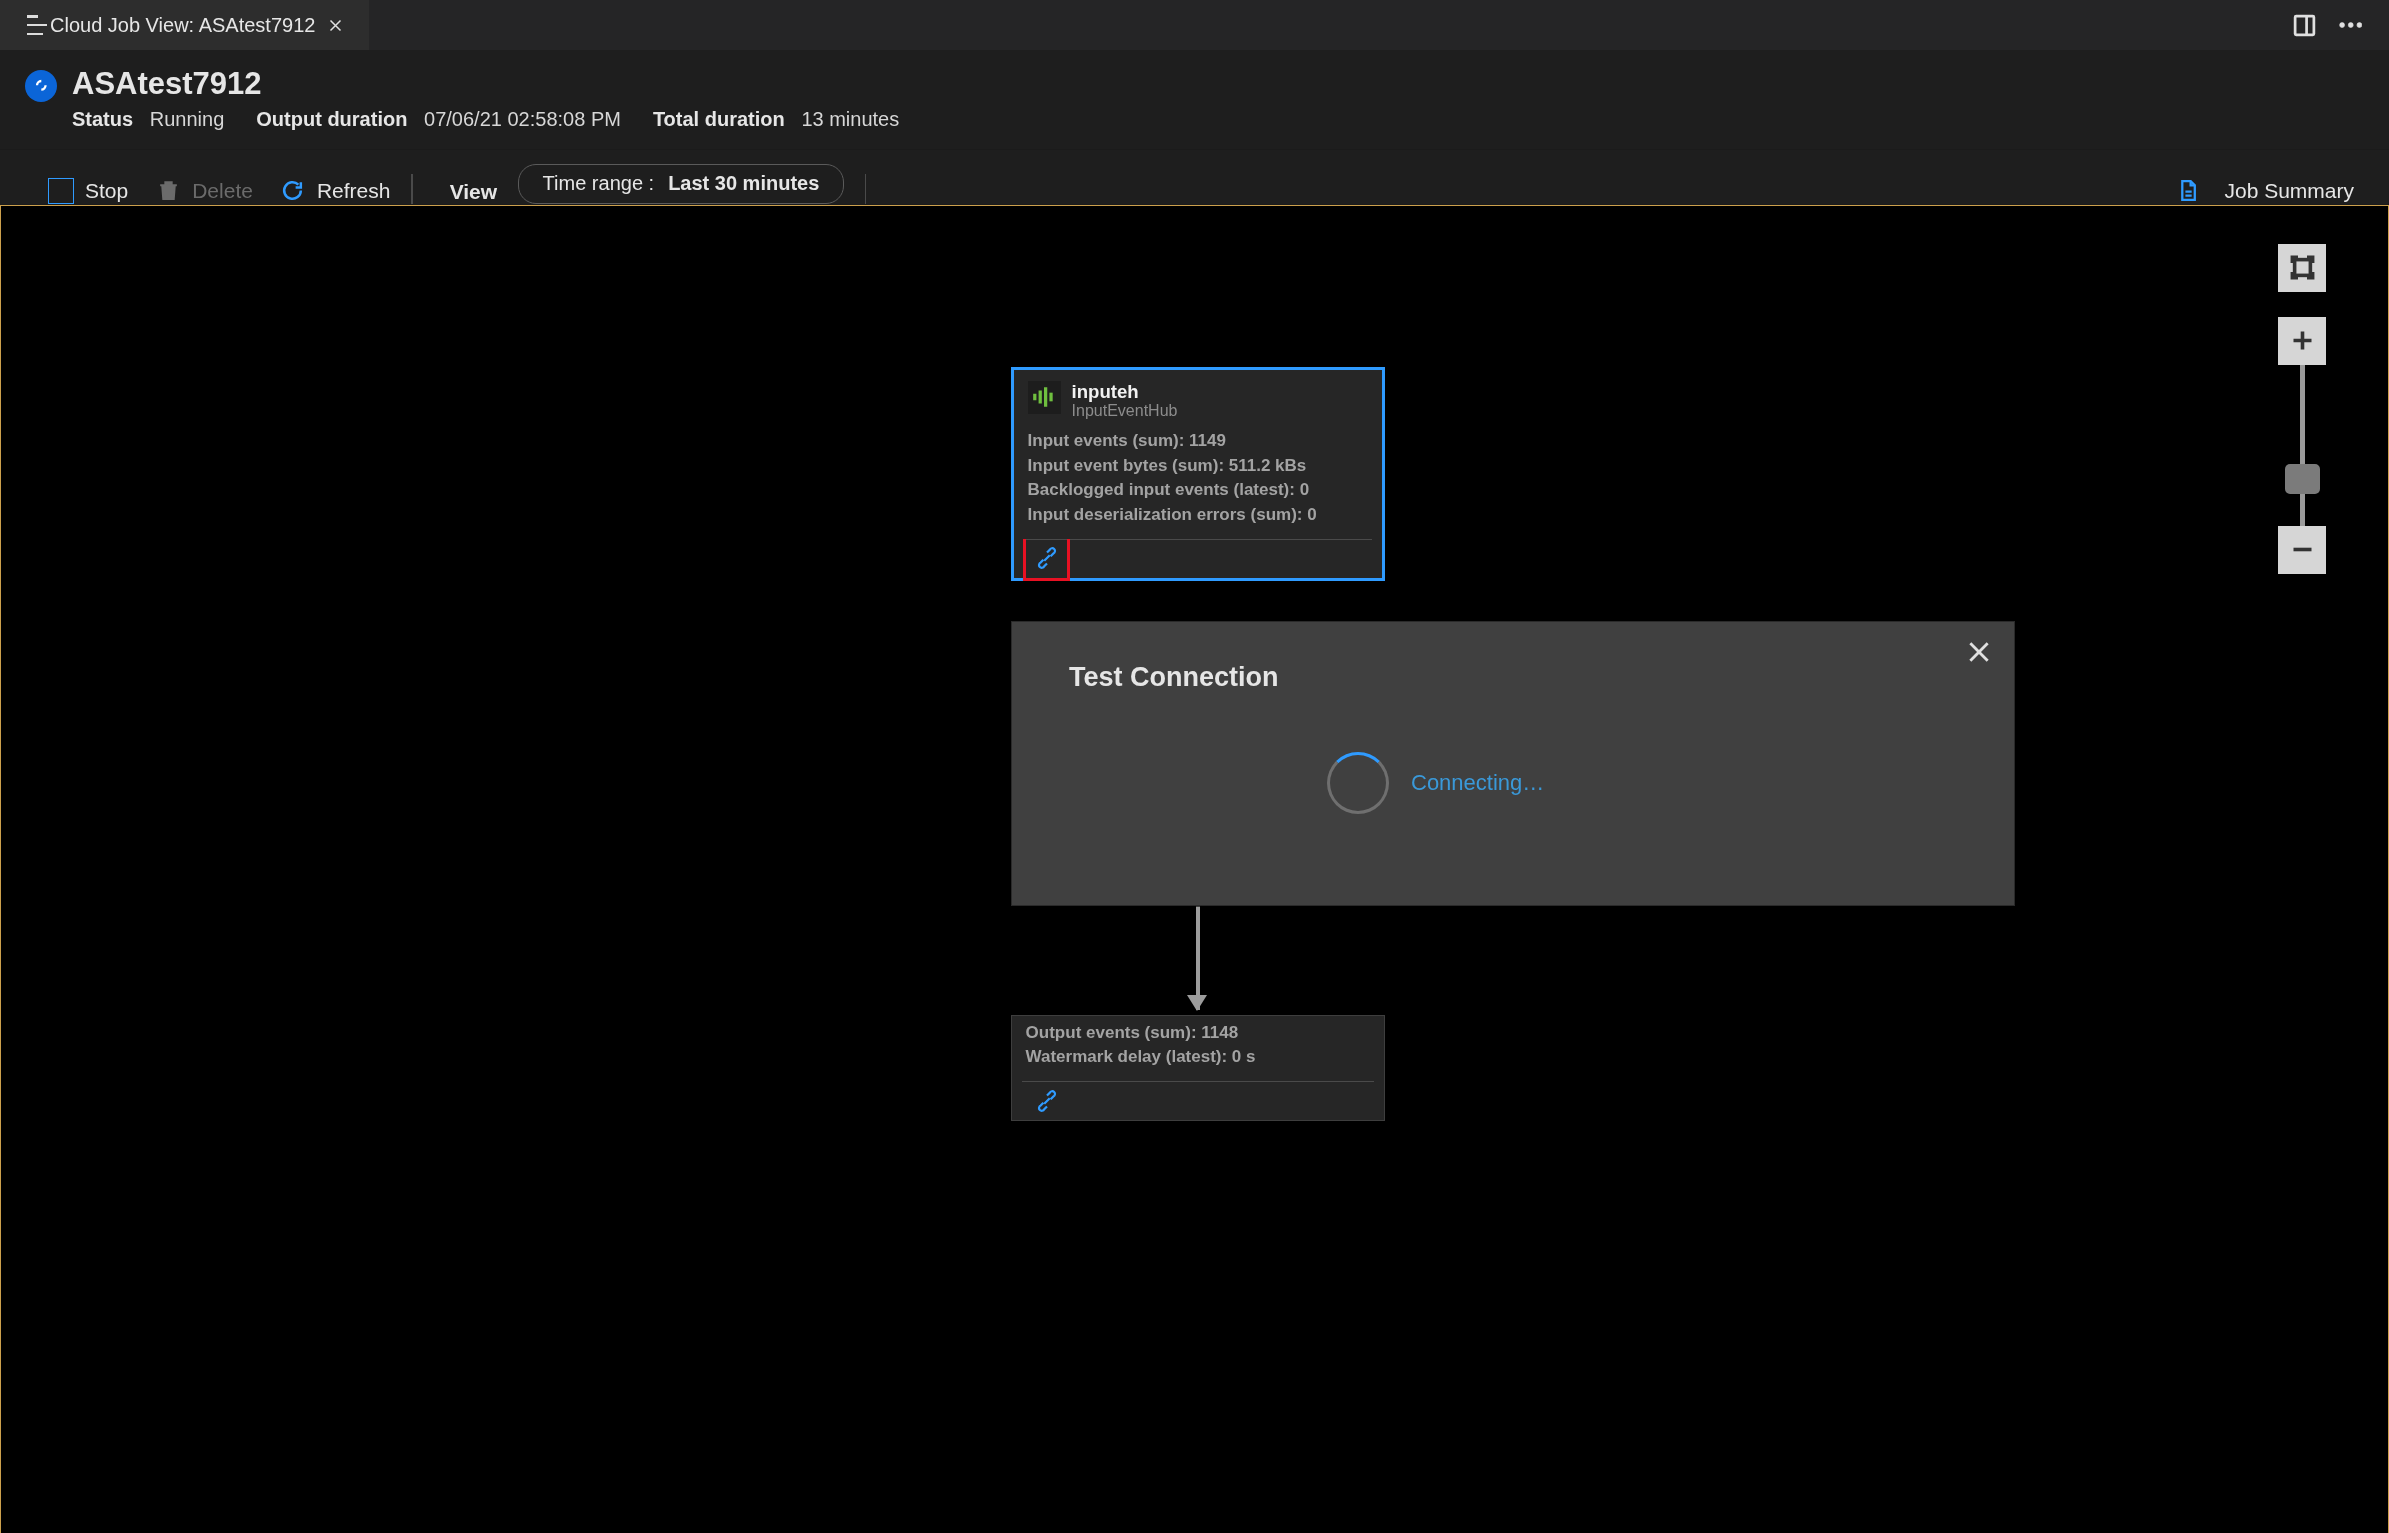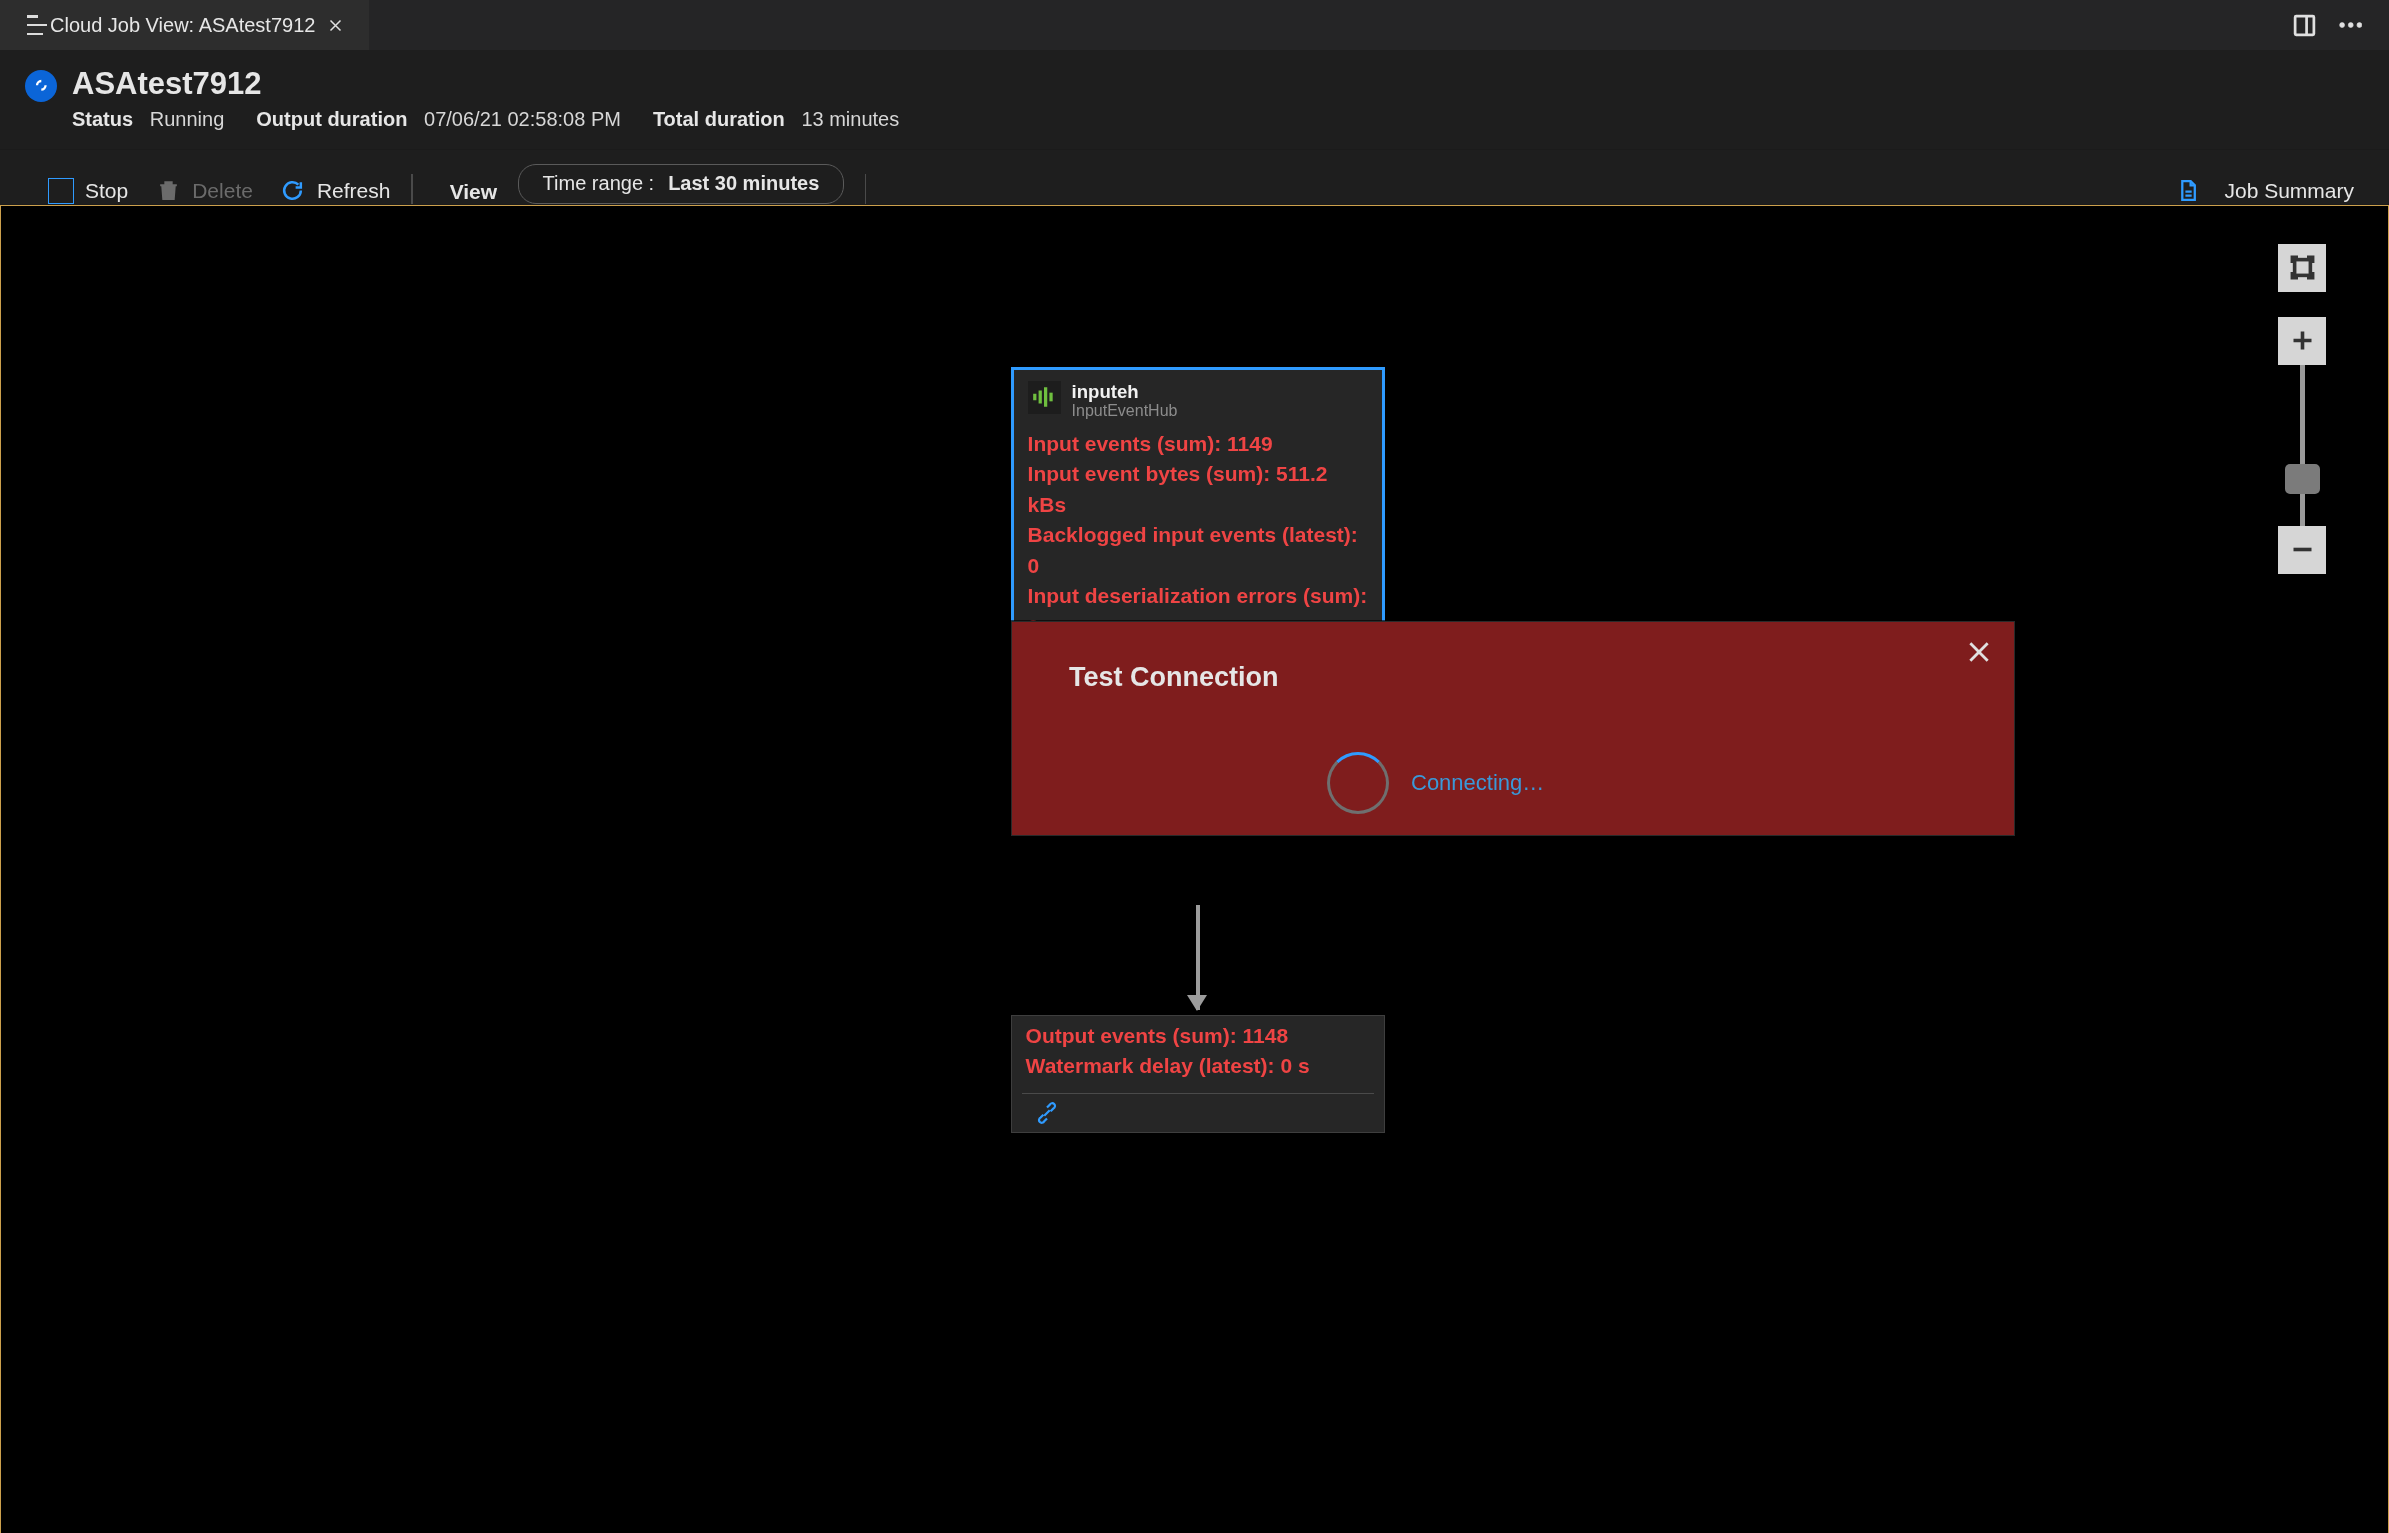--- a/index.html
+++ b/index.html
@@ -95,42 +95,42 @@
 
   
   .node{position:absolute;background:var(--node-bg);border:0.6px solid var(--node-border);
     width:374px;display:flex;flex-direction:column;}
   .node.selected{border:3.1px solid var(--node-sel);}
   .node-head{display:flex;gap:11px;padding:11px 13.6px 3.7px 13.6px;align-items:flex-start;}
   .node-ic{width:33px;height:33px;flex-shrink:0;}
   .node-titlebox{display:flex;flex-direction:column;line-height:1.15;}
   .node-title{font-size:18.6px;font-weight:700;color:#f2f2f2;}
   .node-sub{font-size:16px;color:var(--fg-muted);}
-  .node-metrics{padding:5px 13.6px 8.7px 13.6px;font-size:21px;font-weight:700;color:#ef4444;
+  .node-metrics{padding:5px 13.6px 8.7px 13.6px;font-size:17px;font-weight:700;color:#a3a3a3;
     line-height:1.45;}
   .node-divider{height:1.2px;background:#4a4a4a;margin:2.5px 10px 0 10px;}
   .node-foot{height:38px;display:flex;align-items:center;padding:0 11px;}
   .plug-cell{width:47px;height:38px;display:flex;align-items:center;justify-content:center;}
   .node.selected .plug-cell{border:3.7px solid var(--red);box-sizing:border-box;border-top:none;
     margin-left:-1.9px;margin-bottom:-1.9px;height:42px;}
   .plug-ic{width:22px;height:22px;}
 
   .node-input{left:1010px;top:161px;}
   .node-output{left:1010px;top:809px;}
 
   
   .arrow{position:absolute;left:1195px;top:699px;width:3.7px;height:105px;
     background:#9c9c9c;}
   .arrow::after{content:"";position:absolute;left:-8.7px;bottom:-1.2px;width:0;height:0;
     border-left:10.5px solid transparent;border-right:10.5px solid transparent;
     border-top:16px solid #9c9c9c;}
 
   
-  .dialog{position:absolute;left:1010px;top:415px;width:1004px;height:215px;
-    background:#7f1d1d;border:0.6px solid #2a2a2a;box-shadow:0 0 0 0.6px #000;}
+  .dialog{position:absolute;left:1010px;top:415px;width:1004px;height:285px;
+    background:#404040;border:0.6px solid #2a2a2a;box-shadow:0 0 0 0.6px #000;}
   .dialog-close{position:absolute;right:22px;top:17.4px;cursor:pointer;}
   .dialog-close svg{width:26px;height:26px;stroke:#e0e0e0;stroke-width:2.6;}
   .dialog-title{font-size:27px;font-weight:700;padding:40px 0 0 57px;}
   .dialog-body{display:flex;align-items:center;gap:22px;position:absolute;left:315px;top:130px;}
   .spinner{width:62px;height:62px;border-radius:50%;border:3.7px solid #6f6f6f;
     border-top-color:#2f9bff;animation:spin 1.1s linear infinite;}
   @keyframes spin{to{transform:rotate(360deg);}}
   .dialog-status{color:var(--accent-soft);font-size:22px;}
 
   

